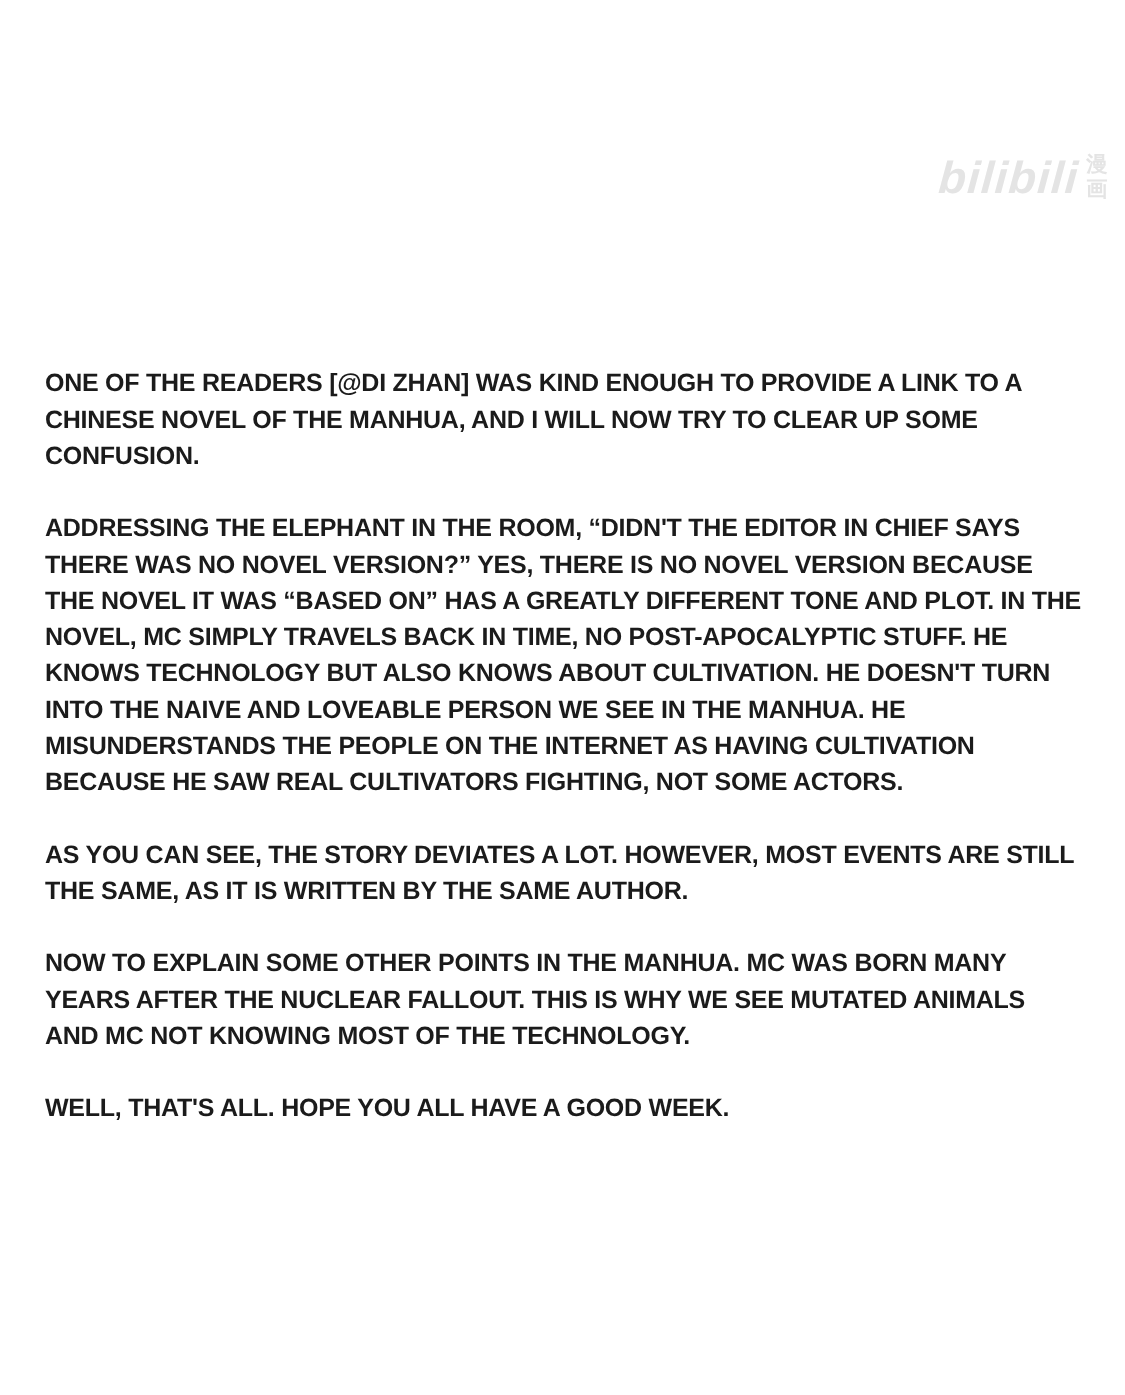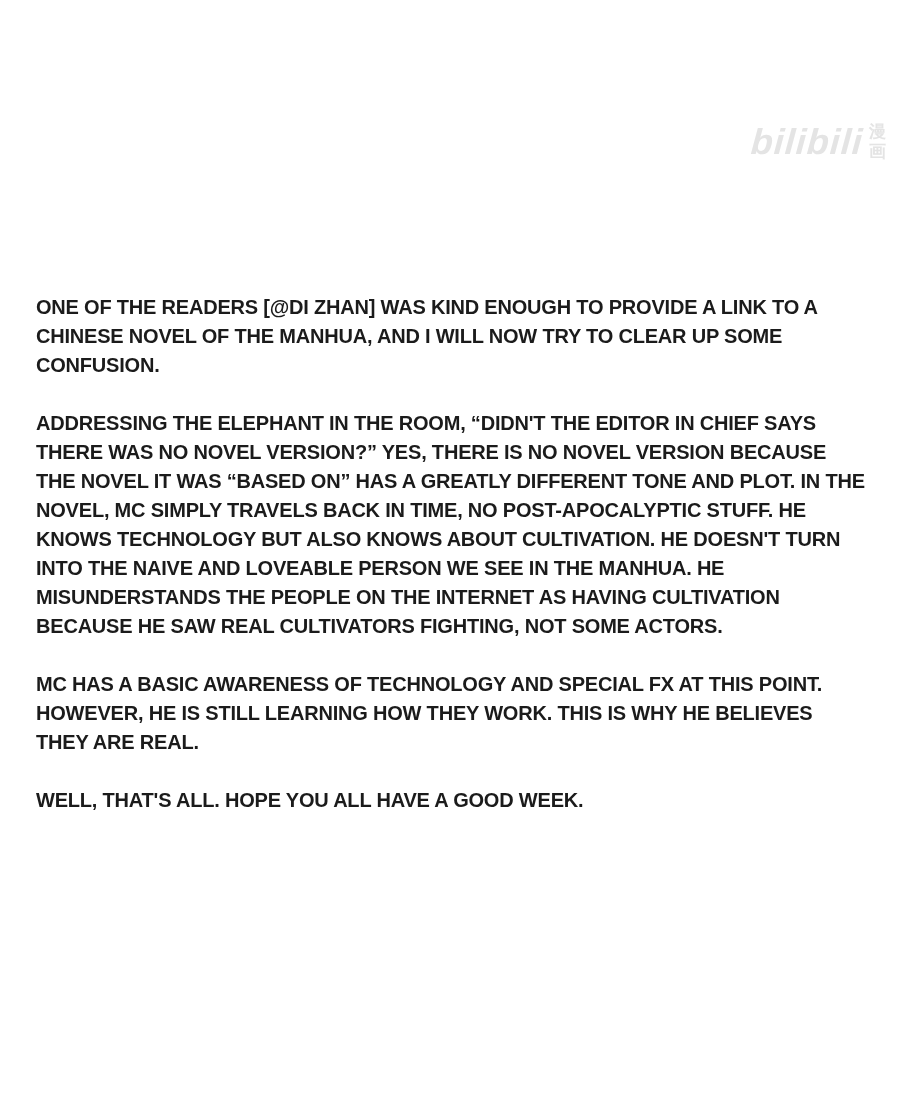--- a/index.html
+++ b/index.html
@@ -69,18 +69,19 @@
     <span class="cjk">
       <span>漫</span>
       <span>画</span>
     </span>
   </div>
 
   <div class="note">
     <div id="note-body">
         <p>ONE OF THE READERS [@DI ZHAN] WAS KIND ENOUGH TO PROVIDE A LINK TO A CHINESE NOVEL OF THE MANHUA, AND I WILL NOW TRY TO CLEAR UP SOME CONFUSION.</p>
         <p>ADDRESSING THE ELEPHANT IN THE ROOM, “DIDN'T THE EDITOR IN CHIEF SAYS THERE WAS NO NOVEL VERSION?” YES, THERE IS NO NOVEL VERSION BECAUSE THE NOVEL IT WAS “BASED ON” HAS A GREATLY DIFFERENT TONE AND PLOT. IN THE NOVEL, MC SIMPLY TRAVELS BACK IN TIME, NO POST-APOCALYPTIC STUFF. HE KNOWS TECHNOLOGY BUT ALSO KNOWS ABOUT CULTIVATION. HE DOESN'T TURN INTO THE NAIVE AND LOVEABLE PERSON WE SEE IN THE MANHUA. HE MISUNDERSTANDS THE PEOPLE ON THE INTERNET AS HAVING CULTIVATION BECAUSE HE SAW REAL CULTIVATORS FIGHTING, NOT SOME ACTORS.</p>
-        <p>MC HAS A BASIC AWARENESS OF TECHNOLOGY AND SPECIAL FX AT THIS POINT. HOWEVER, HE IS STILL LEARNING HOW THEY WORK. THIS IS WHY HE BELIEVES THEY ARE REAL.</p>
+        <p>AS YOU CAN SEE, THE STORY DEVIATES A LOT. HOWEVER, MOST EVENTS ARE STILL THE SAME, AS IT IS WRITTEN BY THE SAME AUTHOR.</p>
+        <p>NOW TO EXPLAIN SOME OTHER POINTS IN THE MANHUA. MC WAS BORN MANY YEARS AFTER THE NUCLEAR FALLOUT. THIS IS WHY WE SEE MUTATED ANIMALS AND MC NOT KNOWING MOST OF THE TECHNOLOGY.</p>
         <p>WELL, THAT'S ALL. HOPE YOU ALL HAVE A GOOD WEEK.</p>
       </div>
   </div>
 
 </div>
 
 </body></html>

